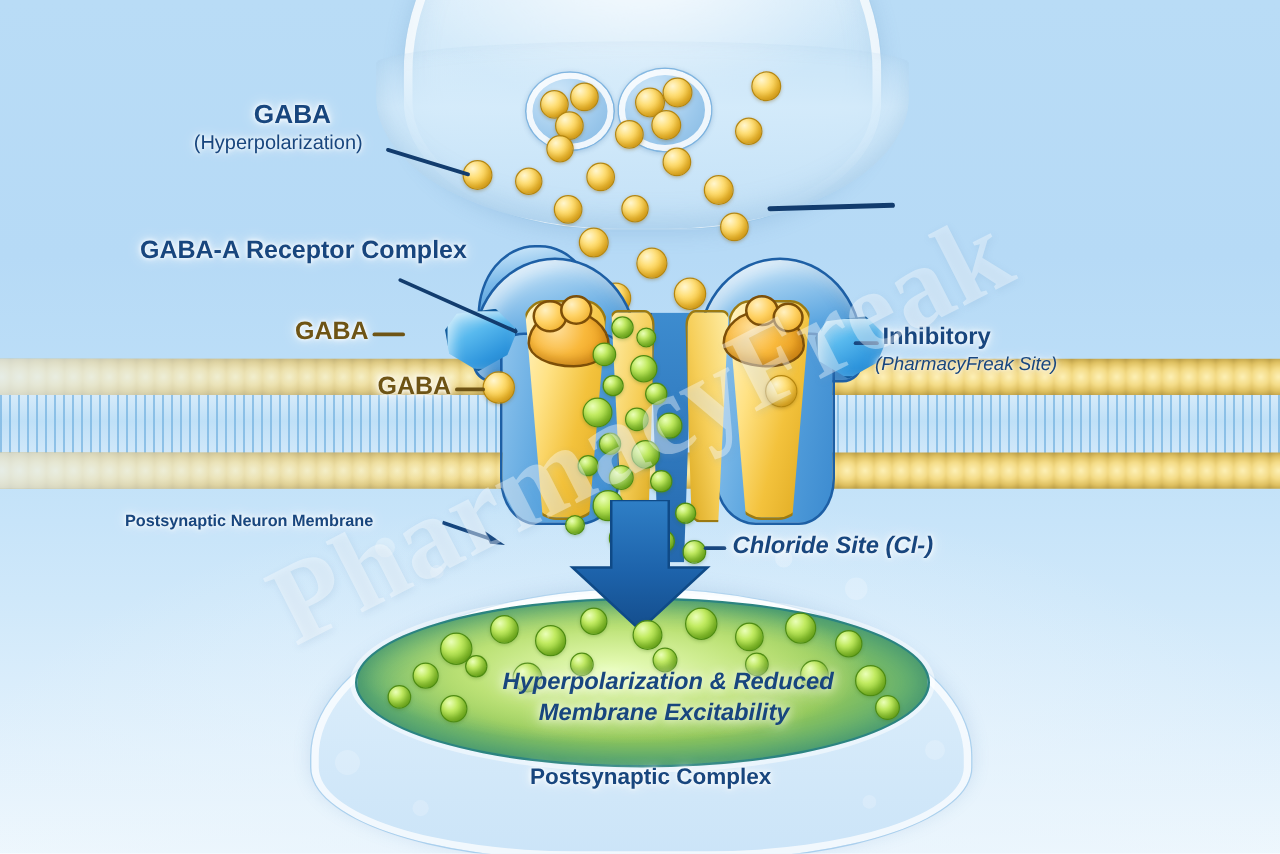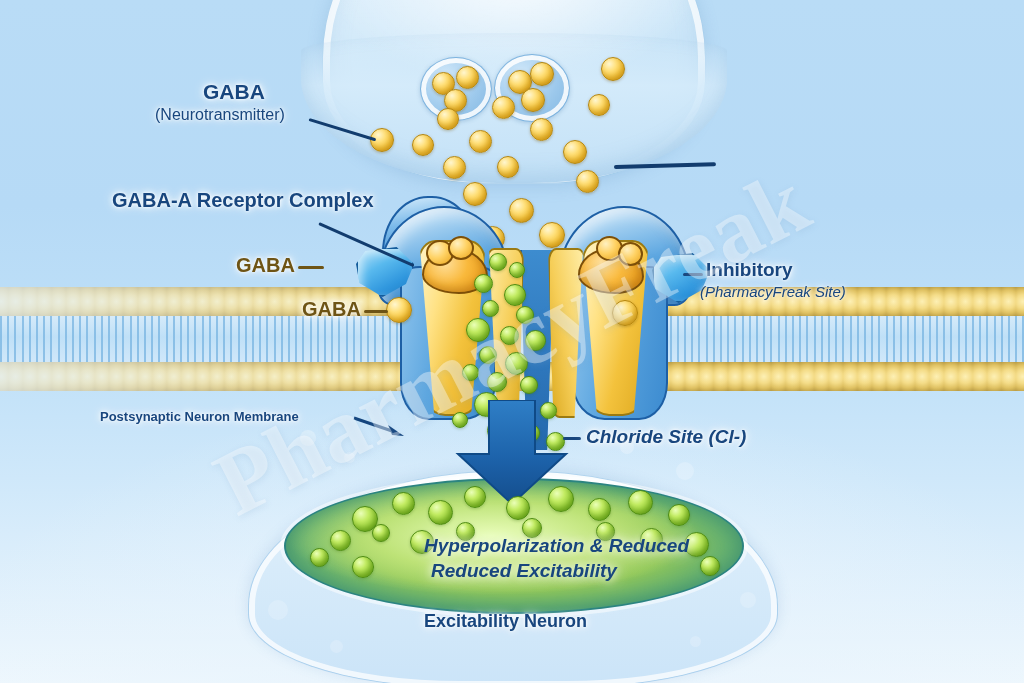--- a/index.html
+++ b/index.html
@@ -295,21 +295,21 @@
   <div class="cl" style="left:456px;top:522px;width:17px;height:17px;"></div>
   <div class="cl" style="left:522px;top:518px;width:18px;height:18px;"></div>
   <div class="cl" style="left:596px;top:522px;width:17px;height:17px;"></div>
   <div class="cl" style="left:640px;top:528px;width:21px;height:21px;"></div>
   <div class="cl" style="left:684px;top:532px;width:23px;height:23px;"></div>
   <div class="cl" style="left:310px;top:548px;width:17px;height:17px;"></div>
   <div class="cl" style="left:352px;top:556px;width:20px;height:20px;"></div>
   <div class="cl" style="left:700px;top:556px;width:18px;height:18px;"></div>
 
   <div class="lbl navy b halo" style="left:203px;top:80px;font-size:21px;">GABA</div>
-  <div class="lbl navy halo" style="left:155px;top:106px;font-size:16px;">(Neurotransmitter)</div>
+  <div class="lbl navy halo" style="left:155px;top:106px;font-size:16px;">(Hyperpolarization)</div>
   <div class="leader" style="left:309px;top:118px;width:70px;transform:rotate(17deg);"></div>
 
   <div class="lbl navy b halo" style="left:112px;top:189px;font-size:20px;">GABA-A Receptor Complex</div>
   <div class="leader" style="left:319px;top:222px;width:104px;transform:rotate(24deg);"></div>
 
   <div class="lbl gold b halo" style="left:236px;top:254px;font-size:20px;">GABA</div>
   <div class="dash" style="left:298px;top:266px;width:26px;"></div>
 
   <div class="lbl gold b halo" style="left:302px;top:298px;font-size:20px;">GABA</div>
   <div class="dash" style="left:364px;top:310px;width:24px;"></div>
@@ -322,24 +322,24 @@
 
   <div class="lbl navy b halo" style="left:100px;top:410px;font-size:13px;">Postsynaptic Neuron Membrane</div>
   <svg style="position:absolute;left:352px;top:412px;width:56px;height:28px;" viewBox="0 0 56 28">
     <line x1="2" y1="6" x2="40" y2="19" stroke="#14457e" stroke-width="3"></line>
     <polygon points="52,24 36,13 40,23" fill="#14457e"></polygon>
   </svg>
 
   <div class="dashn" style="left:563px;top:437px;width:18px;"></div>
   <div class="lbl navy b it halo" style="left:586px;top:426px;font-size:19px;">Chloride Site (Cl-)</div>
 
-  <div class="lbl navy b it" style="left:402px;top:535px;font-size:19px;text-shadow:0 0 8px rgba(255,255,255,.95),0 0 16px rgba(255,255,255,.9);margin-left:22px;">Hyperpolarization &amp; Reduced</div>
-  <div class="lbl navy b it" style="left:431px;top:560px;font-size:19px;text-shadow:0 0 8px rgba(255,255,255,.95),0 0 16px rgba(255,255,255,.9);">Reduced Excitability</div>
-
-  <div class="lbl navy b halo" style="left:424px;top:611px;font-size:18px;">Excitability Neuron</div>
+  <div class="lbl navy b it" style="left:402px;top:535px;font-size:19px;text-shadow:0 0 8px rgba(255,255,255,.95),0 0 16px rgba(255,255,255,.9);">Hyperpolarization &amp; Reduced</div>
+  <div class="lbl navy b it" style="left:431px;top:560px;font-size:19px;text-shadow:0 0 8px rgba(255,255,255,.95),0 0 16px rgba(255,255,255,.9);">Membrane Excitability</div>
+
+  <div class="lbl navy b halo" style="left:424px;top:611px;font-size:18px;">Postsynaptic Complex</div>
 
   <div class="dot" style="left:300px;top:430px;width:16px;height:16px;opacity:.5;"></div>
   <div class="dot" style="left:344px;top:452px;width:11px;height:11px;opacity:.45;"></div>
   <div class="dot" style="left:620px;top:440px;width:14px;height:14px;opacity:.45;"></div>
   <div class="dot" style="left:676px;top:462px;width:18px;height:18px;opacity:.4;"></div>
   <div class="dot" style="left:268px;top:600px;width:20px;height:20px;opacity:.35;"></div>
   <div class="dot" style="left:740px;top:592px;width:16px;height:16px;opacity:.35;"></div>
   <div class="dot" style="left:330px;top:640px;width:13px;height:13px;opacity:.35;"></div>
   <div class="dot" style="left:690px;top:636px;width:11px;height:11px;opacity:.35;"></div>
 

